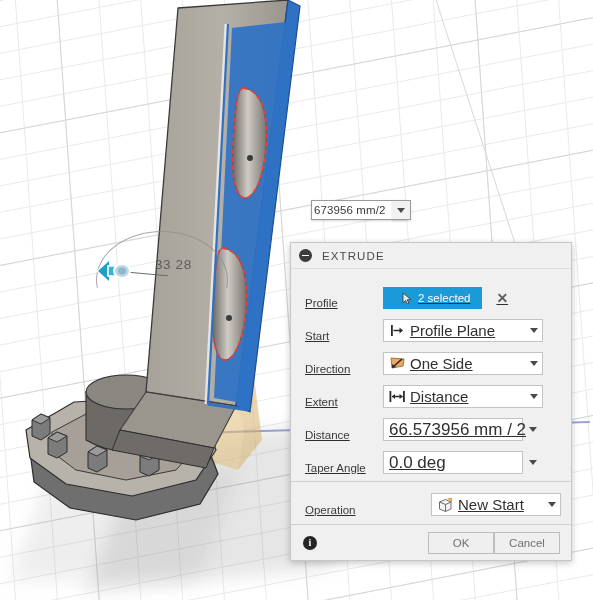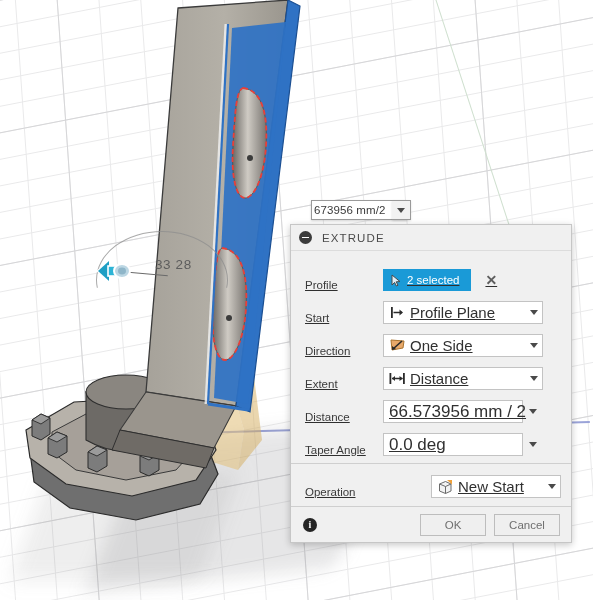--- a/index.html
+++ b/index.html
@@ -70,39 +70,39 @@
     border-right:6px solid #6a6a6a;}
   .dim-arc{position:absolute;left:96px;top:231px;width:130px;height:96px;
     border:1.2px solid #8d8d8d;border-radius:50%;
     clip-path:polygon(0 0,100% 0,100% 58%,0 58%);opacity:.75;}
 
   
   .manip{position:absolute;left:95px;top:258px;width:44px;height:26px;}
 
   
   #extrude-dialog{
-    position:absolute;left:290px;top:224px;width:282px;
+    position:absolute;left:290px;top:242px;width:282px;
     background:#f0f0f0;border:1px solid #c6c6c6;
     box-shadow:0 2px 7px rgba(0,0,0,.22);
     font-size:11.5px;color:#2f2f2f;box-sizing:border-box;
   }
   .dlg-title{height:25px;background:#f0f0f0;border-bottom:1px solid #dcdcdc;
     display:flex;align-items:center;padding-left:8px;gap:10px;}
   .collapse-ico{width:13px;height:13px;border-radius:50%;background:#3b3b3b;
     display:flex;align-items:center;justify-content:center;flex:0 0 auto;}
   .collapse-ico i{display:block;width:7px;height:1.6px;background:#fff;}
   .dlg-title-text{font-size:11.5px;color:#4b4b4b;letter-spacing:1.1px;}
 
   .dlg-body{padding:7px 10px 4px 14px;}
   .row{display:flex;align-items:flex-end;height:33px;text-decoration:underline;}
   .row .lbl{width:78px;flex:0 0 auto;font-size:11.5px;color:#3a3a3a;}
   .ctrl{flex:1;display:flex;align-items:center;}
 
   .sel-btn{height:22px;background:#1a9ad7;border:1px solid #1a9ad7;color:#fff;
-    display:flex;align-items:center;gap:5px;padding:0 11px 0 7px;font-size:11.5px;
+    display:flex;align-items:center;gap:5px;padding:0 11px 0 18px;font-size:11.5px;
     cursor:default;box-sizing:border-box;}
   .clear-x{margin-left:14px;font-size:14px;color:#5e5e5e;line-height:1;font-weight:600;
     font-family:"Liberation Sans",sans-serif;}
 
   .combo{height:23px;background:#fff;border:1px solid #c3c3c3;flex:1;max-width:160px;
     display:flex;align-items:center;box-sizing:border-box;position:relative;}
   .combo .ico{width:20px;height:19px;margin-left:3px;flex:0 0 auto;
     display:flex;align-items:center;justify-content:center;}
   .combo .ctext{flex:1;font-size:15px;color:#303030;padding-left:3px;
     white-space:nowrap;overflow:hidden;}
@@ -120,21 +120,21 @@
   .op-row{padding:6px 10px 8px 14px;}
   .dlg-foot{border-top:1px solid #cfcfcf;height:35px;display:flex;align-items:center;
     padding:0 11px 0 12px;}
   .info-ico{width:14px;height:14px;border-radius:50%;background:#252525;color:#fff;
     font-size:10px;font-weight:bold;display:flex;align-items:center;justify-content:center;
     font-family:"Liberation Serif",serif;}
   .foot-spacer{flex:1;}
   .btn{height:22px;min-width:66px;background:#efefef;border:1px solid #bdbdbd;
     display:flex;align-items:center;justify-content:center;font-size:11.5px;color:#6f6f6f;
     box-sizing:border-box;}
-  .btn + .btn{margin-left:8px;text-align:center;}
+  .btn + .btn{margin-left:0;text-align:center;}
 </style>
 </head>
 <body>
 
 <div id="app">
 
   <div id="viewport">
 
     <div class="grid-layer">
       <div class="grid-minor"></div>

